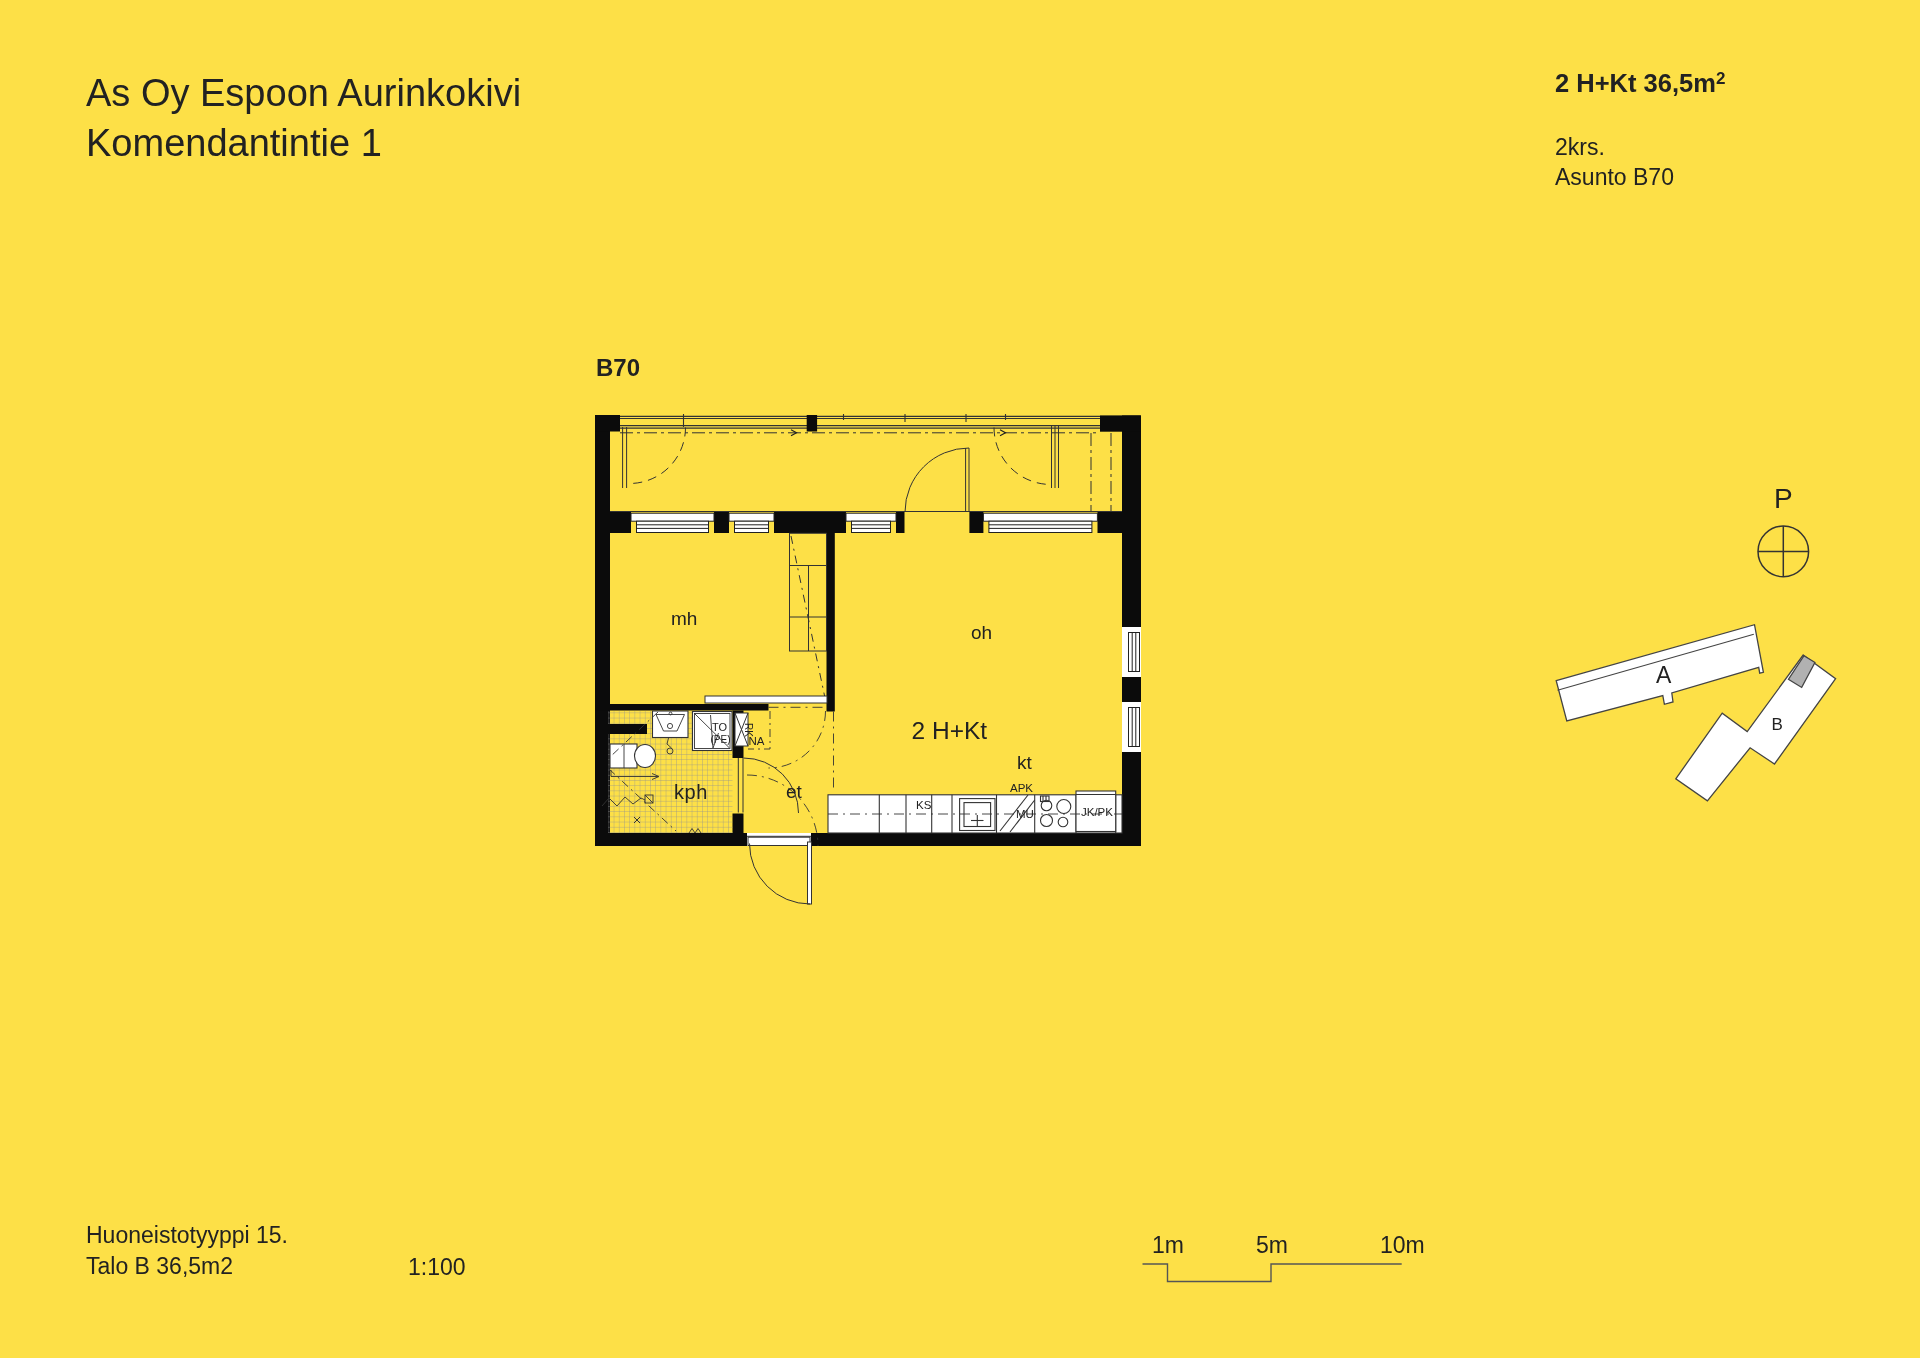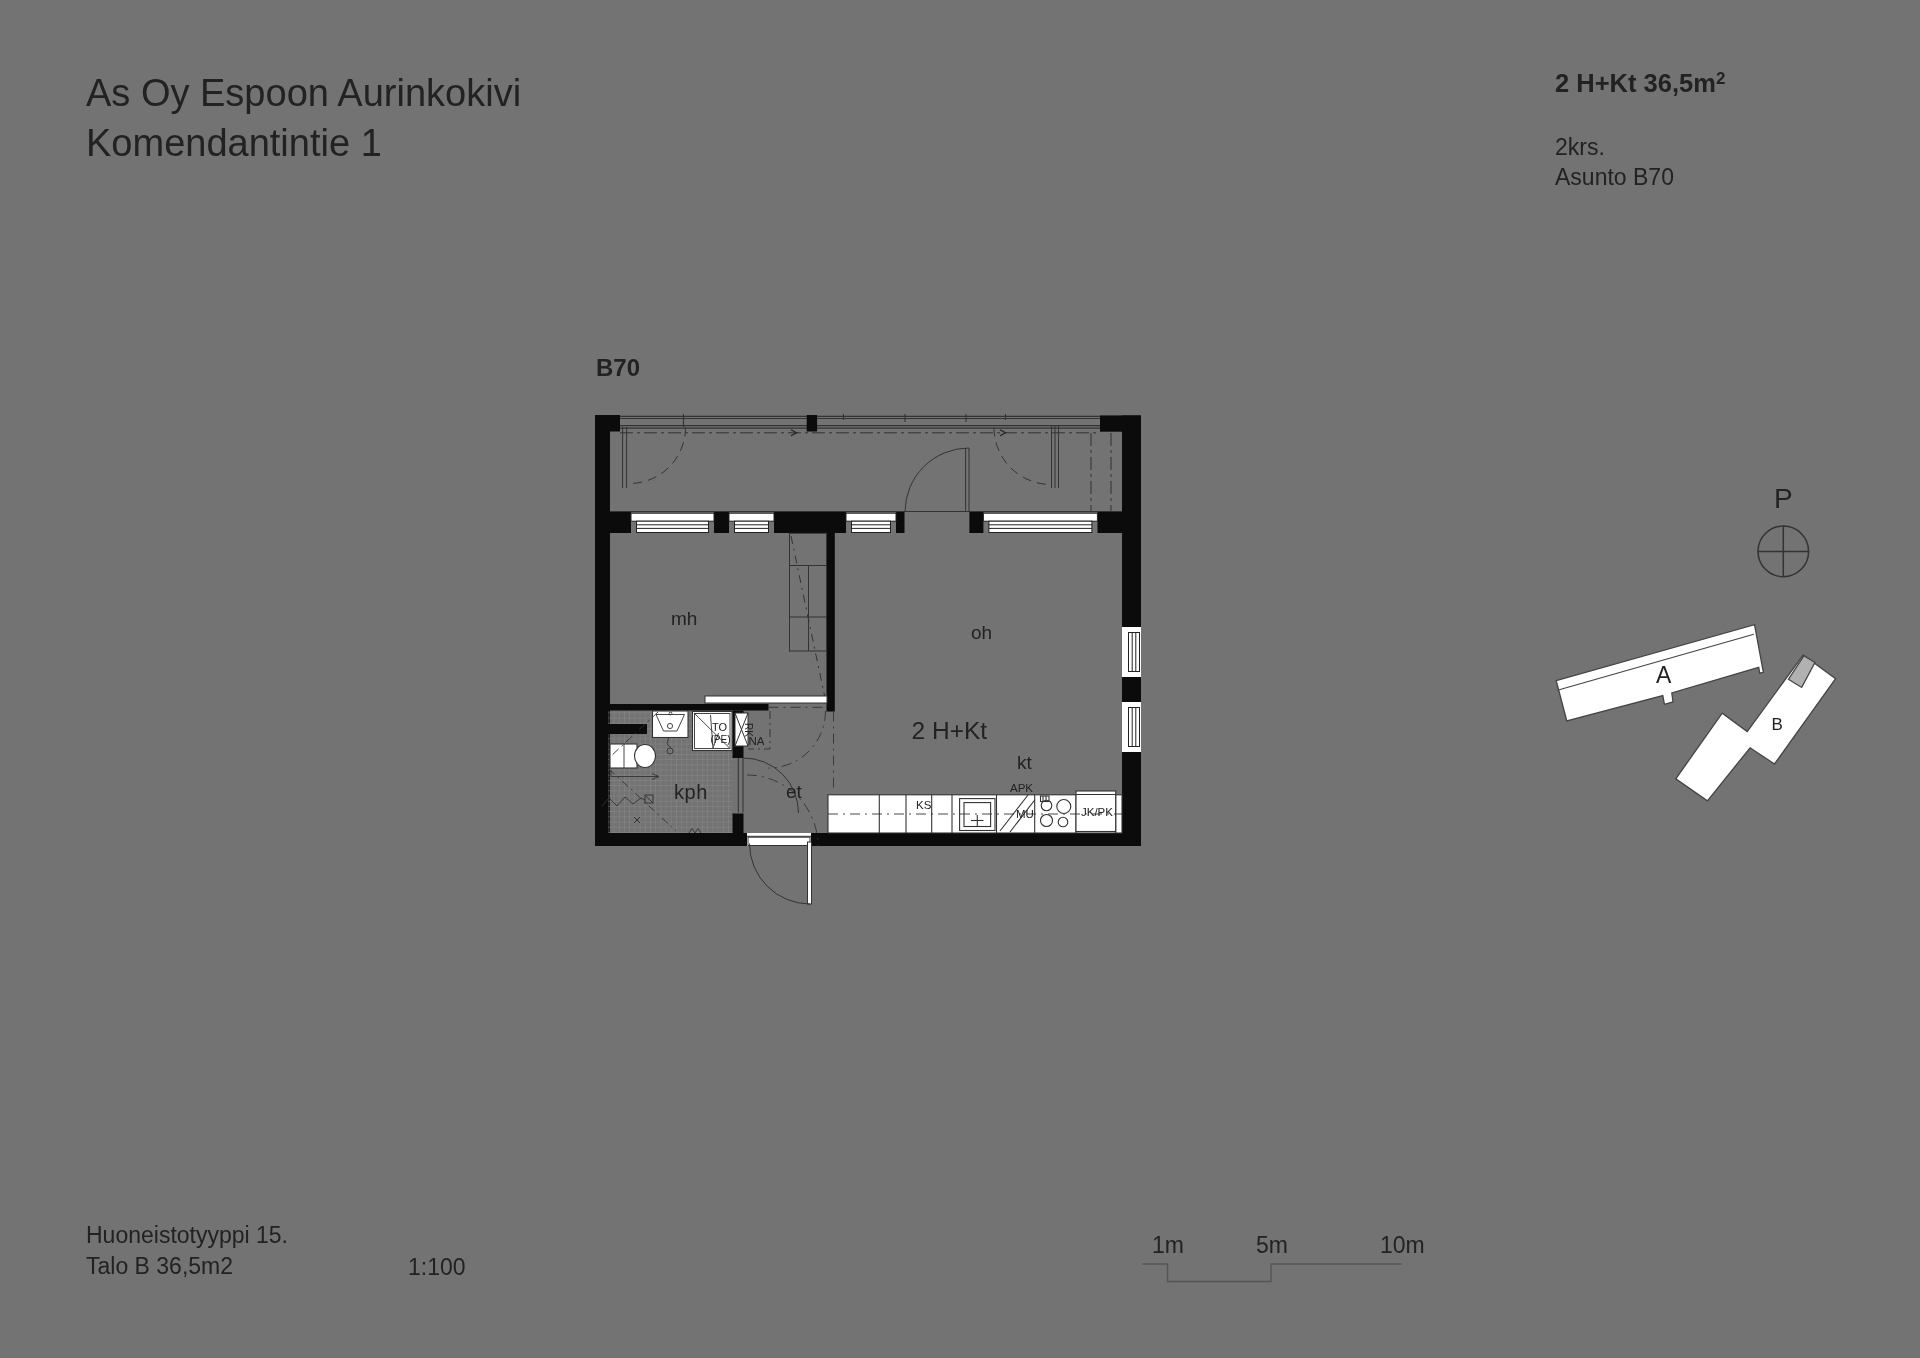--- a/index.html
+++ b/index.html
@@ -1,16 +1,16 @@
 <!DOCTYPE html>
 <html><head>
 <meta charset="utf-8">
 <style>
   html,body{margin:0;padding:0;background:#fff;}
-  .page{position:relative;width:1920px;height:1358px;background:#737373;overflow:hidden;
+  .page{position:relative;width:1920px;height:1358px;background:#fde047;overflow:hidden;
         font-family:"Liberation Sans",sans-serif;}
   svg{position:absolute;left:0;top:0;}
   text{font-family:"Liberation Sans",sans-serif;fill:#222;}
 </style>
 </head>
 <body>
 <div class="page">
 <svg width="1920" height="1358" viewBox="0 0 1920 1358">
 
   <g id="header">

